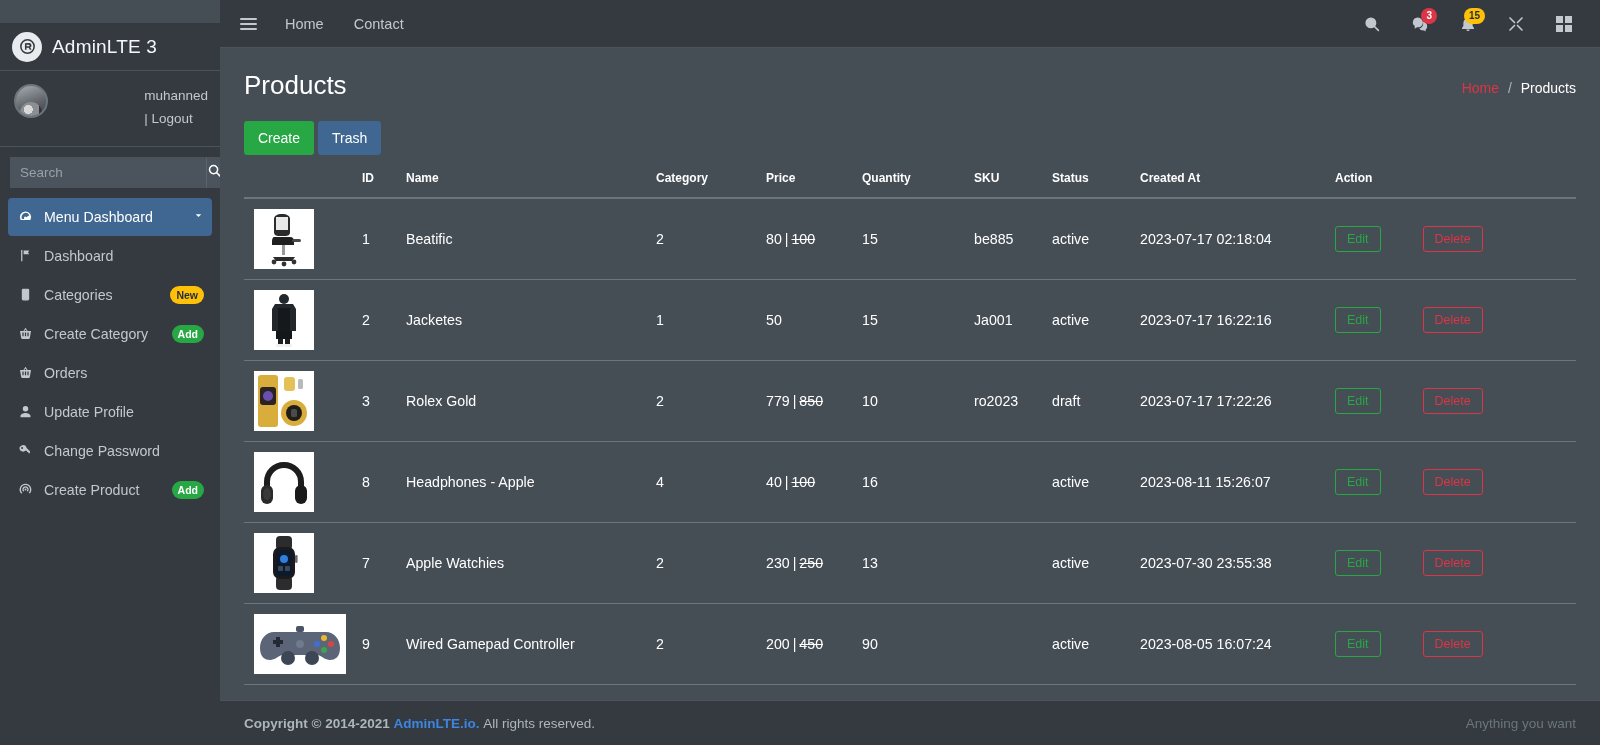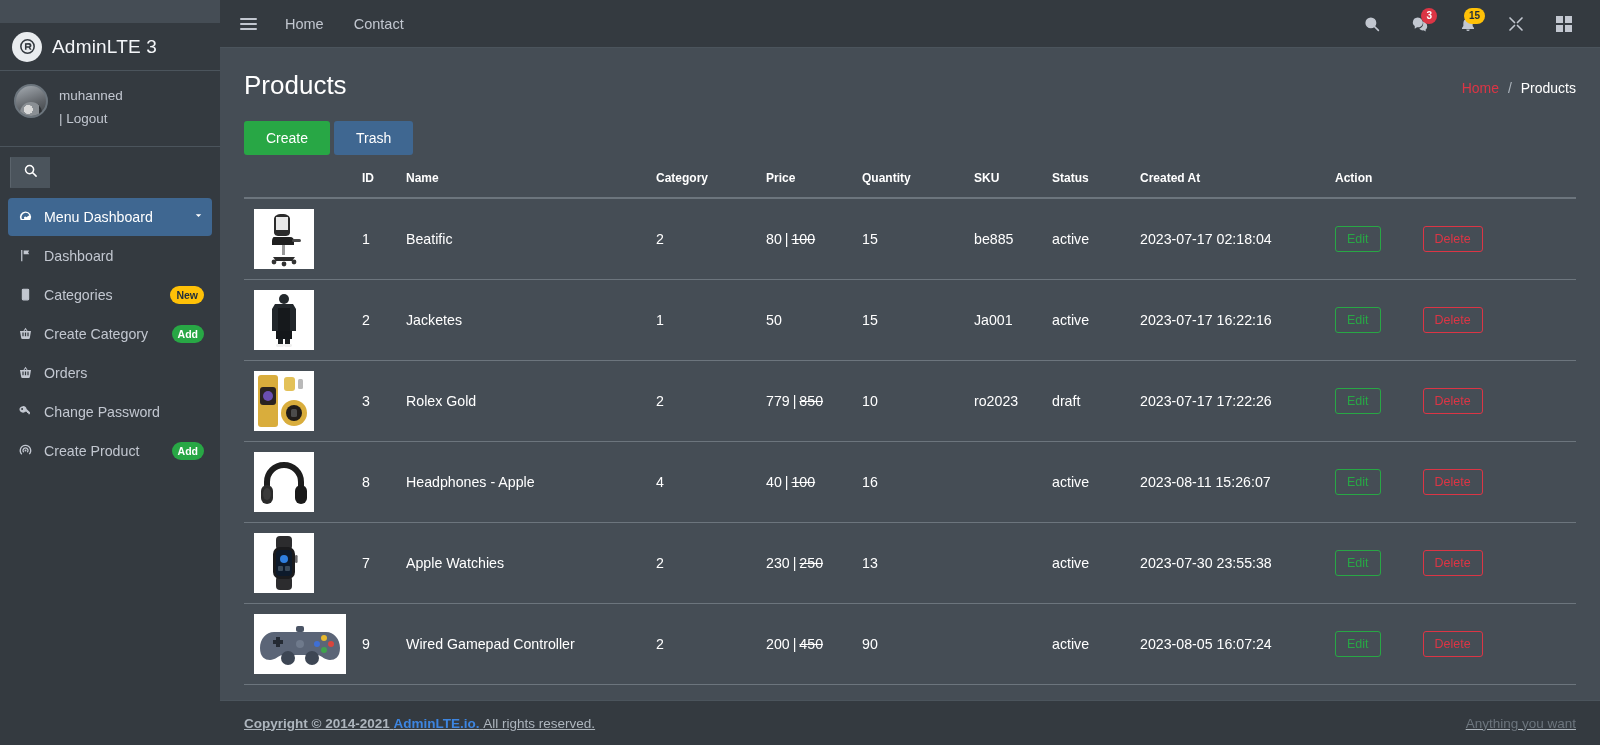--- a/index.html
+++ b/index.html
@@ -28,20 +28,21 @@
     display: flex; align-items: center; justify-content: center;
     font-size: 16px; font-weight: bold;
   }
   .brand-logo svg { width: 17px; height: 17px; }
   .brand-text { font-size: 19px; color: #f4f6f9; letter-spacing: .2px; }
 
   .user-panel {
     display: flex; align-items: flex-start; gap: 11px;
     padding: 13px 12px 15px 14px;
     border-bottom: 1px solid #4b545c;
+    justify-content: space-between;
   }
   .avatar {
     width: 34px; height: 34px; border-radius: 50%;
     background: linear-gradient(160deg,#9aa0a6 10%,#5f6368 60%,#3c4043 100%);
     border: 2px solid #6c757d; flex-shrink: 0;
     position: relative; overflow: hidden;
   }
   .avatar::after {
     content:""; position:absolute; left:50%; top:54%;
     width:22px; height:22px; margin-left:-11px; border-radius:50% 50% 45% 45%;
@@ -125,21 +126,21 @@
     display: flex; align-items: flex-end; padding: 22px 24px 0 24px;
   }
   .page-title { font-size: 26px; color: #fff; font-weight: normal; }
   .breadcrumb { margin-left: auto; font-size: 14px; color: #fff; padding-bottom: 5px; }
   .breadcrumb a { color: #dc3545; text-decoration: none; cursor: pointer; }
   .breadcrumb .sep { color: #adb5bd; margin: 0 5px; }
 
   .btn-row { display: flex; gap: 4px; padding: 20px 24px 0 24px; }
   .btn {
     font-size: 14px; color: #fff; border: none; border-radius: 3px;
-    padding: 9px 22px; cursor: pointer; font-family: inherit;
+    padding: 9px 14px; cursor: pointer; font-family: inherit;
   }
   .btn.create { background: #28a745; }
   .btn.trash { background: #3f6791; }
 
   .table-area { padding: 16px 24px 0 24px; flex: 1; overflow: hidden; }
   table { width: 100%; border-collapse: collapse; }
   thead th {
     text-align: left; font-size: 12px; color: #fff; font-weight: bold;
     padding: 0 8px 12px 8px; border-bottom: 2px solid #6c757d;
   }
@@ -171,21 +172,21 @@
   .btn-out {
     font-size: 12.5px; border-radius: 3px; padding: 5px 11px;
     background: transparent; cursor: pointer; font-family: inherit;
   }
   .btn-out.edit { border: 1px solid #28a745; color: #28a745; }
   .btn-out.del  { border: 1px solid #dc3545; color: #dc3545; }
 
   .footer {
     height: 45px; background: #343a40; border-top: 1px solid #4b545c;
     display: flex; align-items: center; padding: 0 24px;
-    font-size: 13.5px; color: #adb5bd; text-decoration: underline;
+    font-size: 13.5px; color: #adb5bd;
   }
   .footer b { color: #adb5bd; }
   .footer a { color: #3d85e0; text-decoration: none; font-weight: bold; cursor: pointer; }
   .footer .right { margin-left: auto; color: #6c757d; }
 </style>
 </head>
 <body>
 
 <div class="app">
 
@@ -202,20 +203,21 @@
 
     <div class="user-panel">
       <div class="avatar"></div>
       <div class="user-lines">
         <div class="uname">muhanned</div>
         <div class="logout">| Logout</div>
       </div>
     </div>
 
     <div class="search-wrap">
+      <input class="search-input" type="text" placeholder="Search" style="">
       <button class="search-btn">
         <span>
           <svg viewBox="0 0 24 24" fill="none" stroke="#fff" stroke-width="2.4">
               <circle cx="10.5" cy="10.5" r="6.5"></circle>
               <line x1="15.6" y1="15.6" x2="21" y2="21" stroke-linecap="round"></line>
             </svg>
         </span>
       </button>
     </div>
 
@@ -265,20 +267,28 @@
 
       <div class="nav-item">
         <span class="ic">
           <svg viewBox="0 0 24 24">
               <path d="M12 2.8 8.6 8H3.2l1.9 11.2a2 2 0 0 0 2 1.6h9.8a2 2 0 0 0 2-1.6L20.8 8h-5.4Zm0 2.6L13.8 8h-3.6ZM7 10.4h2v6H7Zm4 0h2v6h-2Zm4 0h2v6h-2Z"></path>
             </svg>
         </span>
         <span class="lbl">Orders</span>
       </div>
 
+      <div class="nav-item">
+        <span class="ic">
+          <svg viewBox="0 0 24 24">
+              <path d="M12 12a4.4 4.4 0 1 0-4.4-4.4A4.4 4.4 0 0 0 12 12Zm0 2.2c-3.2 0-8 1.6-8 4.8v2.2h16V19c0-3.2-4.8-4.8-8-4.8Z"></path>
+            </svg>
+        </span>
+        <span class="lbl">Update Profile</span>
+      </div>
 
       <div class="nav-item">
         <span class="ic">
           <svg viewBox="0 0 24 24">
               <path d="M7.6 3.4a5.2 5.2 0 1 0 4.1 8.4l.9.9 1.7-.2.3 1.8 1.8.2.2 1.8 1.9.2.6-.6v-2.6l-5.3-5.3A5.2 5.2 0 0 0 7.6 3.4Zm-1 3a1.6 1.6 0 1 1-1.6 1.6 1.6 1.6 0 0 1 1.6-1.6Z"></path>
             </svg>
         </span>
         <span class="lbl">Change Password</span>
       </div>
 

